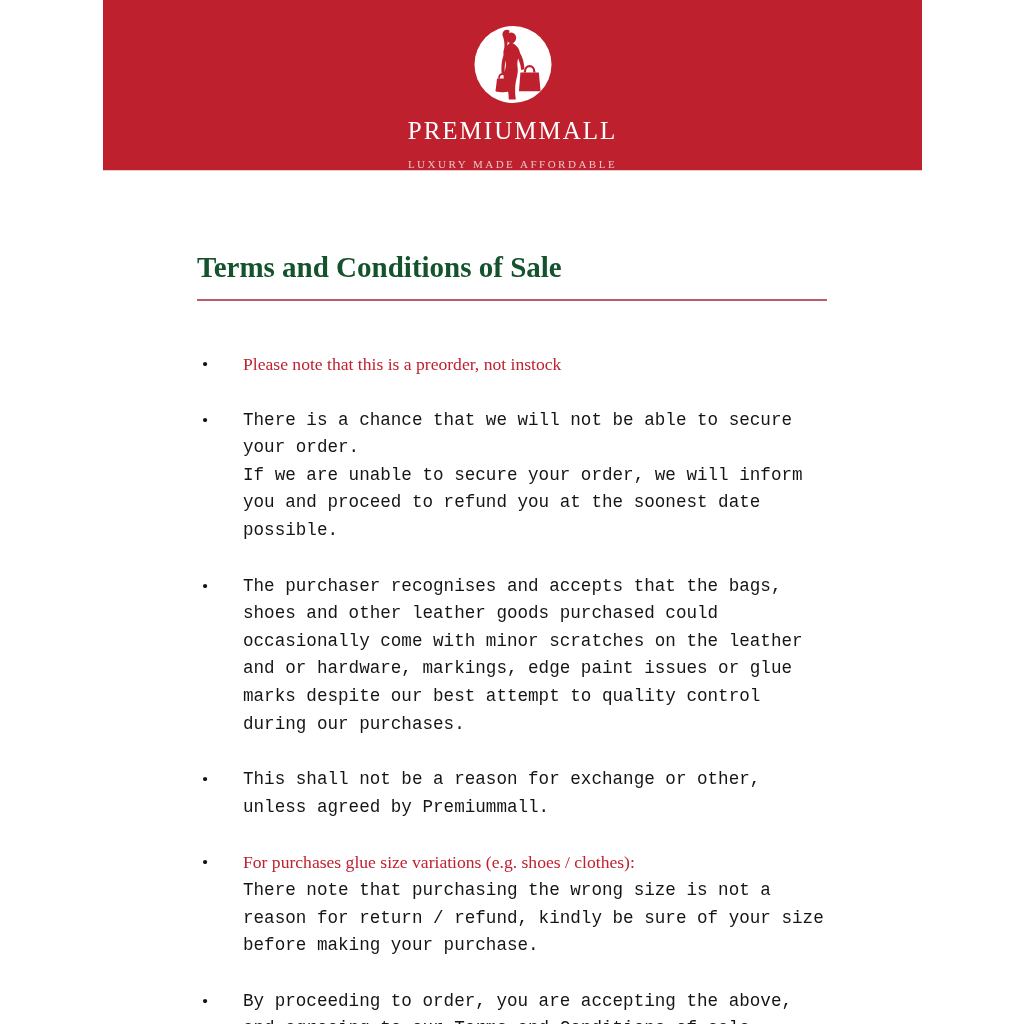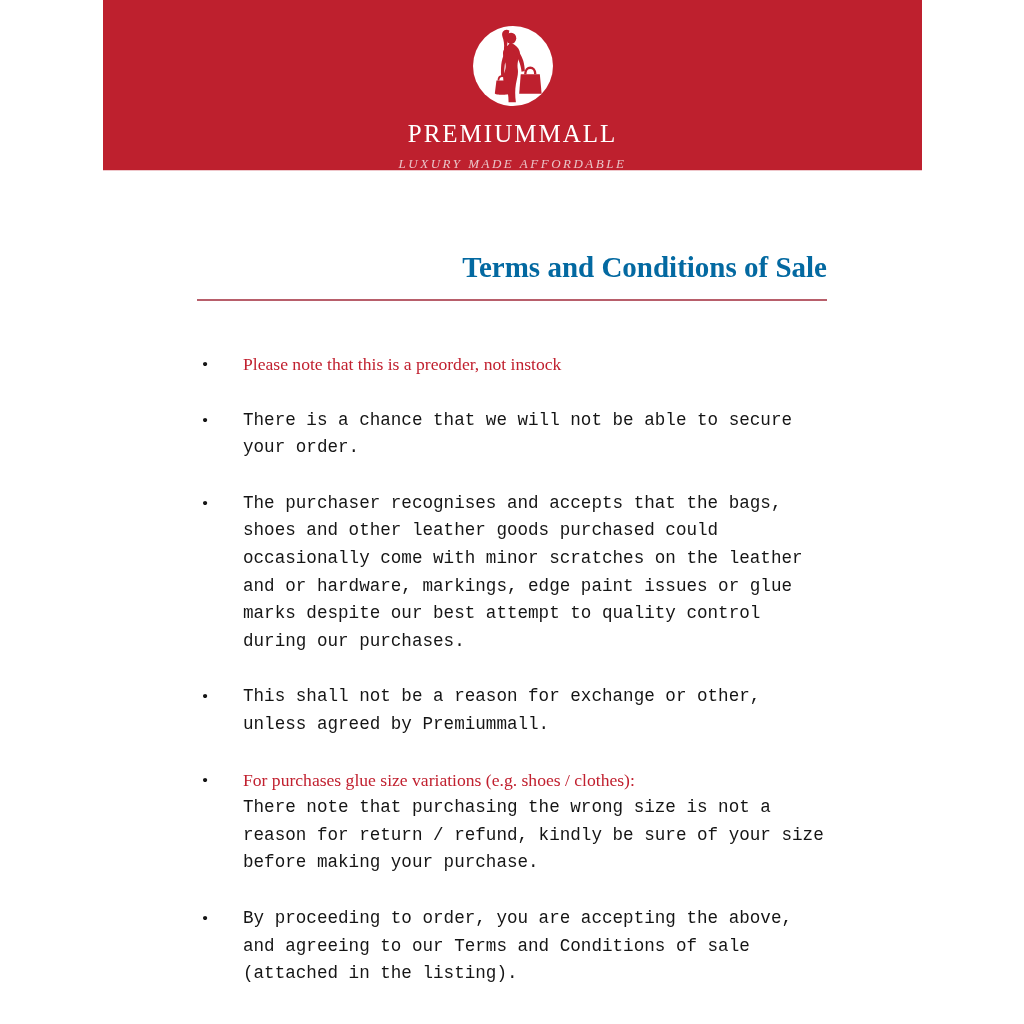--- a/index.html
+++ b/index.html
@@ -36,37 +36,37 @@
   .brand{
     color:var(--logo-white);
     font-size:25px;
     letter-spacing:2px;
     line-height:1;
     margin-top:4px;
     white-space:nowrap;
   }
   .tagline{
     color:var(--tagline-pink);
-    font-size:13px;
+    font-size:11px;
     letter-spacing:2.5px;
     line-height:1;
+    margin-top:5px;
     white-space:nowrap;
-    font-style:italic;
   }
   .content{
     margin-left:197px;
     width:630px;
   }
   .doc-title{
     margin:80px 0 0 0;
     font-size:29px;
     font-weight:bold;
-    text-align:right;
+    text-align:left;
     line-height:34px;
-    color:#0369a1;
+    color:#14532d;
   }
   .divider{
     margin-top:15px;
     width:630px;height:2px;
     background:var(--divider-rose);
   }
   ul.terms{
     list-style:none;
     margin:50px 0 0 0;
     padding:0;
@@ -128,20 +128,21 @@
   <ul class="terms">
 
     <li>
       <span class="bullet">•</span>
       <span class="red-strong">Please note that this is a preorder, not instock</span>
     </li>
 
     <li>
       <span class="bullet">•</span>
       <span class="line">There is a chance that we will not be able to secure your order.</span>
+      <span class="line">If we are unable to secure your order, we will inform you and proceed to refund you at the soonest date possible.</span>
     </li>
 
     <li>
       <span class="bullet">•</span>
       <span class="line">The purchaser recognises and accepts that the bags, shoes and other leather goods purchased could occasionally come with minor scratches on the leather and or hardware, markings, edge paint issues or glue marks despite our best attempt to quality control during our purchases.</span>
     </li>
 
     <li>
       <span class="bullet">•</span>
       <span class="line">This shall not be a reason for exchange or other, unless agreed by Premiummall.</span>

